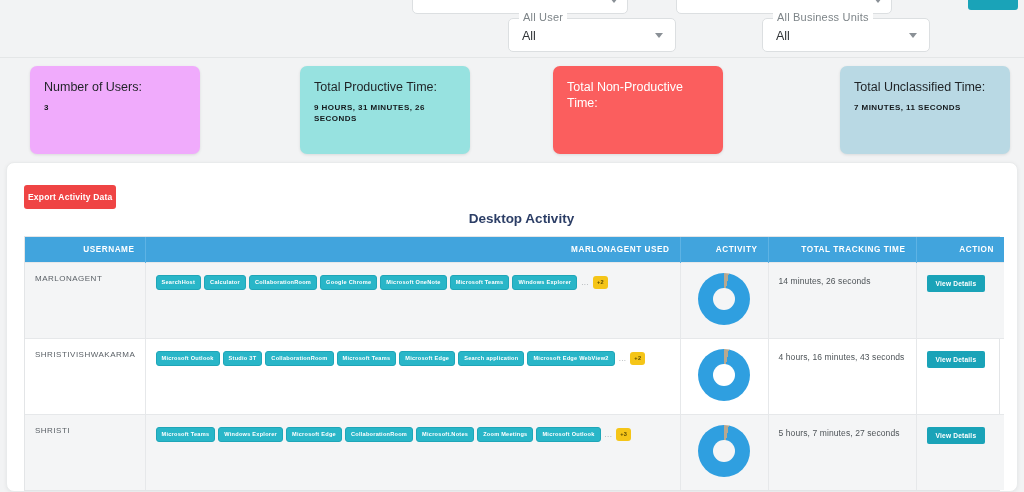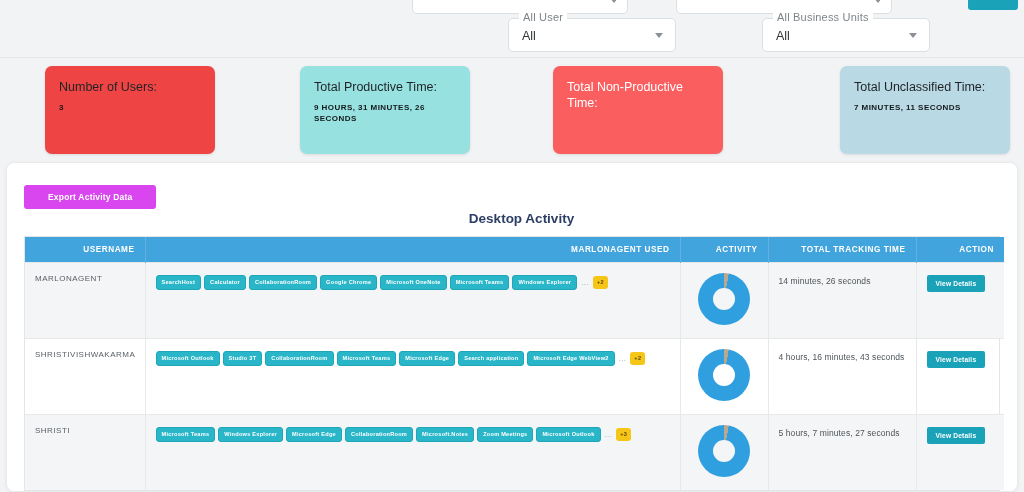--- a/index.html
+++ b/index.html
@@ -106,28 +106,28 @@
     height: 330px;
     background: #ffffff;
     border: 1px solid #e9ebec;
     border-radius: 8px;
     box-shadow: 0 1px 4px rgba(0,0,0,.06);
     overflow: hidden;
   }
   .export-btn {
     position: absolute;
     left: 17px; top: 22px;
-    background: #d946ef;
+    background: #ef4444;
     color: #ffffff;
     border: none;
     border-radius: 3px;
     font-size: 8.5px;
     font-weight: bold;
     letter-spacing: .2px;
-    padding: 7px 24px;
+    padding: 7px 4px;
     cursor: pointer;
     font-family: "Liberation Sans", sans-serif;
   }
   .panel-title {
     position: absolute;
     top: 48px; left: 0; right: 0;
     text-align: center;
     font-size: 13.5px;
     font-weight: bold;
     color: #2c3e66;
@@ -243,21 +243,21 @@
   </div>
 
   <div class="fieldset-select" style="left:762px;width:168px;">
     <span class="legend">All Business Units</span>
     <span class="value">All</span>
     <span class="caret"></span>
   </div>
 </div>
 
 <div class="kpi-row">
-  <div class="kpi-card" style="left: 45px; background: #ef4444;">
+  <div class="kpi-card" style="left: 30px; background: #f0abfc;">
     <div class="kpi-title">Number of Users:</div>
     <div class="kpi-value">3</div>
   </div>
   <div class="kpi-card" style="left: 300px; background: rgb(151, 226, 224);">
     <div class="kpi-title">Total Productive Time:</div>
     <div class="kpi-value">9 HOURS, 31 MINUTES, 26 SECONDS</div>
   </div>
   <div class="kpi-card" style="left: 553px; background: rgb(251, 94, 94);">
     <div class="kpi-title on-red">Total Non-Productive Time:</div>
     <div class="kpi-value"></div>

